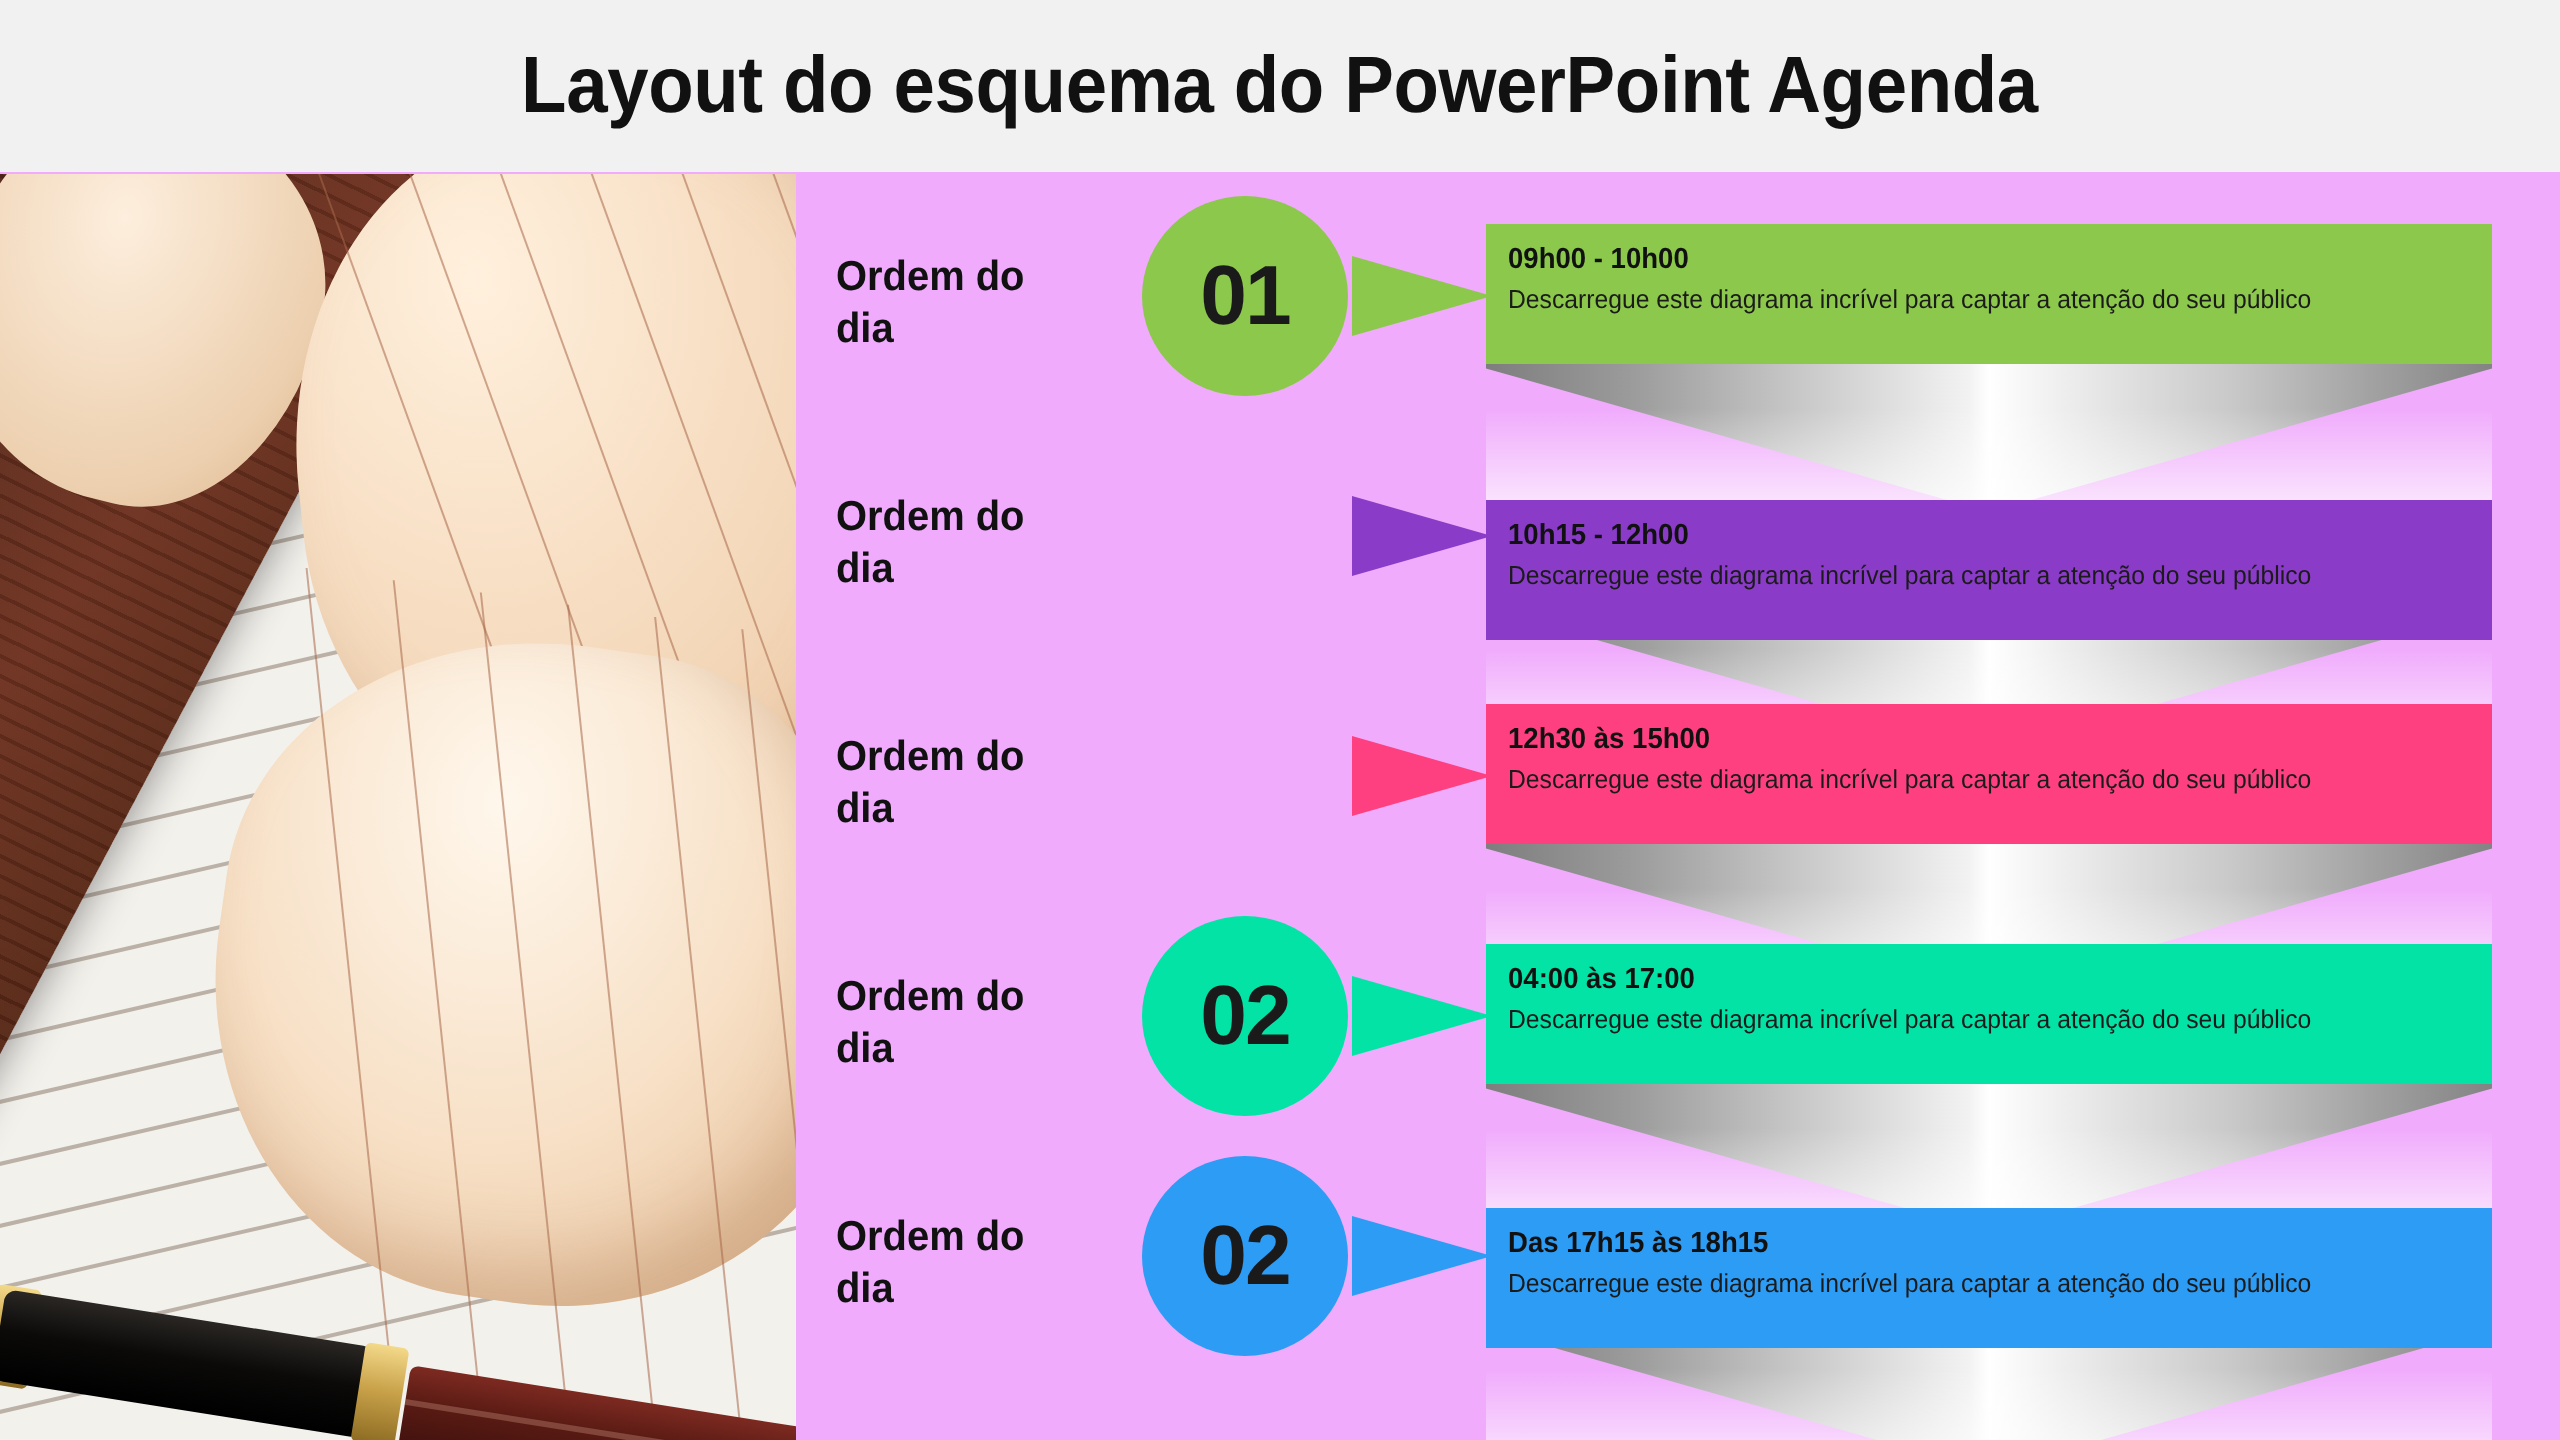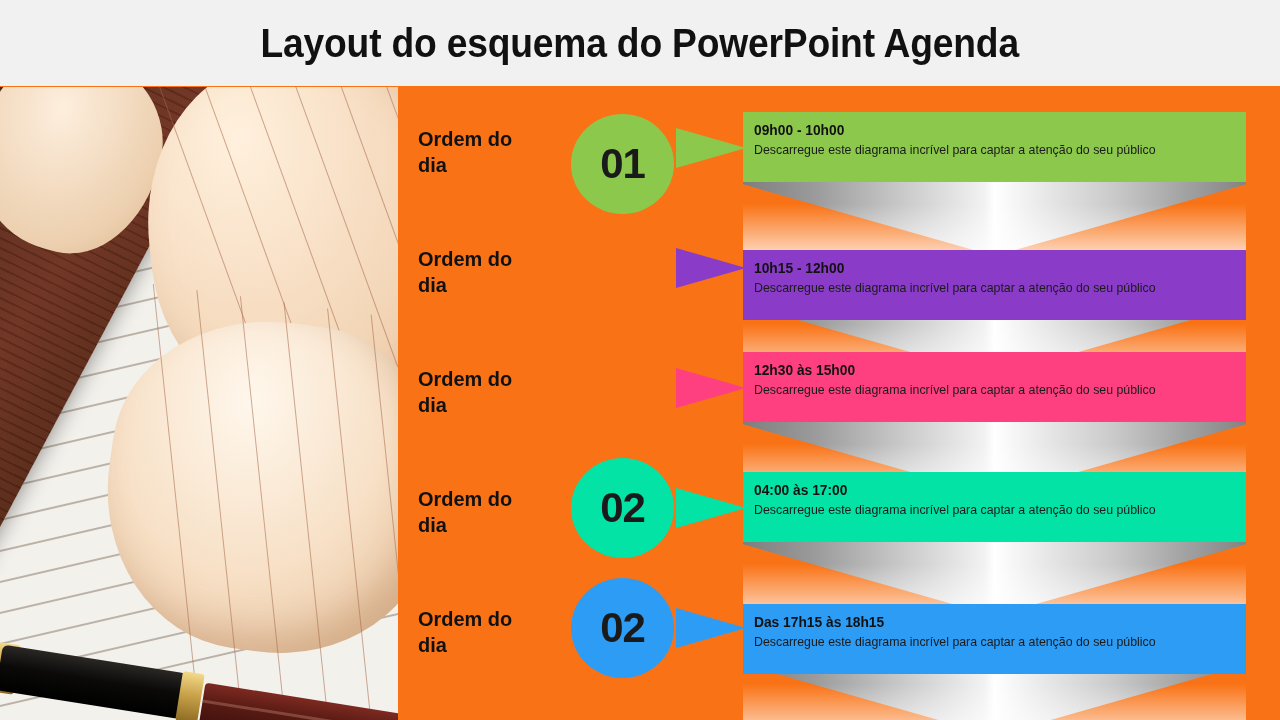--- a/index.html
+++ b/index.html
@@ -5,21 +5,21 @@
   * { margin:0; padding:0; box-sizing:border-box; }
   html, body {
     width:1280px; height:720px;
     background:#ffffff;
     font-family:"Liberation Sans", sans-serif;
     overflow:hidden;
   }
   #slide {
     position:relative;
     width:1280px; height:720px;
-    background:#f97316;
+    background:#f0abfc;
   }
 
   
   #header {
     position:absolute; left:0; top:0;
     width:1280px; height:86px;
     background:#f1f1f1;
     display:flex; align-items:center; justify-content:center;
   }
   #title {
@@ -259,21 +259,21 @@
 
   <div id="rows">
       <div class="row" style="top: 98px; height: 120px;">
         <div class="odlabel" style="top: 28px; white-space: pre-line;">Ordem do
 dia</div>
         <div class="shadow-wrap" style="top: 84px;">
           <div class="chev"></div>
           <div class="chev-fade"></div>
         </div>
         <div class="pointer" style="left: 278px; top: 30px; border-left: 70px solid rgb(140, 200, 75);"></div>
-        <div class="circle" style="left: 173px; top: 16px; background: rgb(140, 200, 75);">
+        <div class="circle" style="left: 173px; top: 0px; background: rgb(140, 200, 75);">
           <span>01</span>
         </div>
         <div class="banner" style="top: 14px; background: rgb(140, 200, 75);">
           <div class="b-time">09h00 - 10h00</div>
           <div class="b-desc">Descarregue este diagrama incrível para captar a atenção do seu público</div>
         </div>
       </div>
       <div class="row" style="top: 218px; height: 120px;">
         <div class="odlabel" style="top: 28px; white-space: pre-line;">Ordem do
 dia</div>

